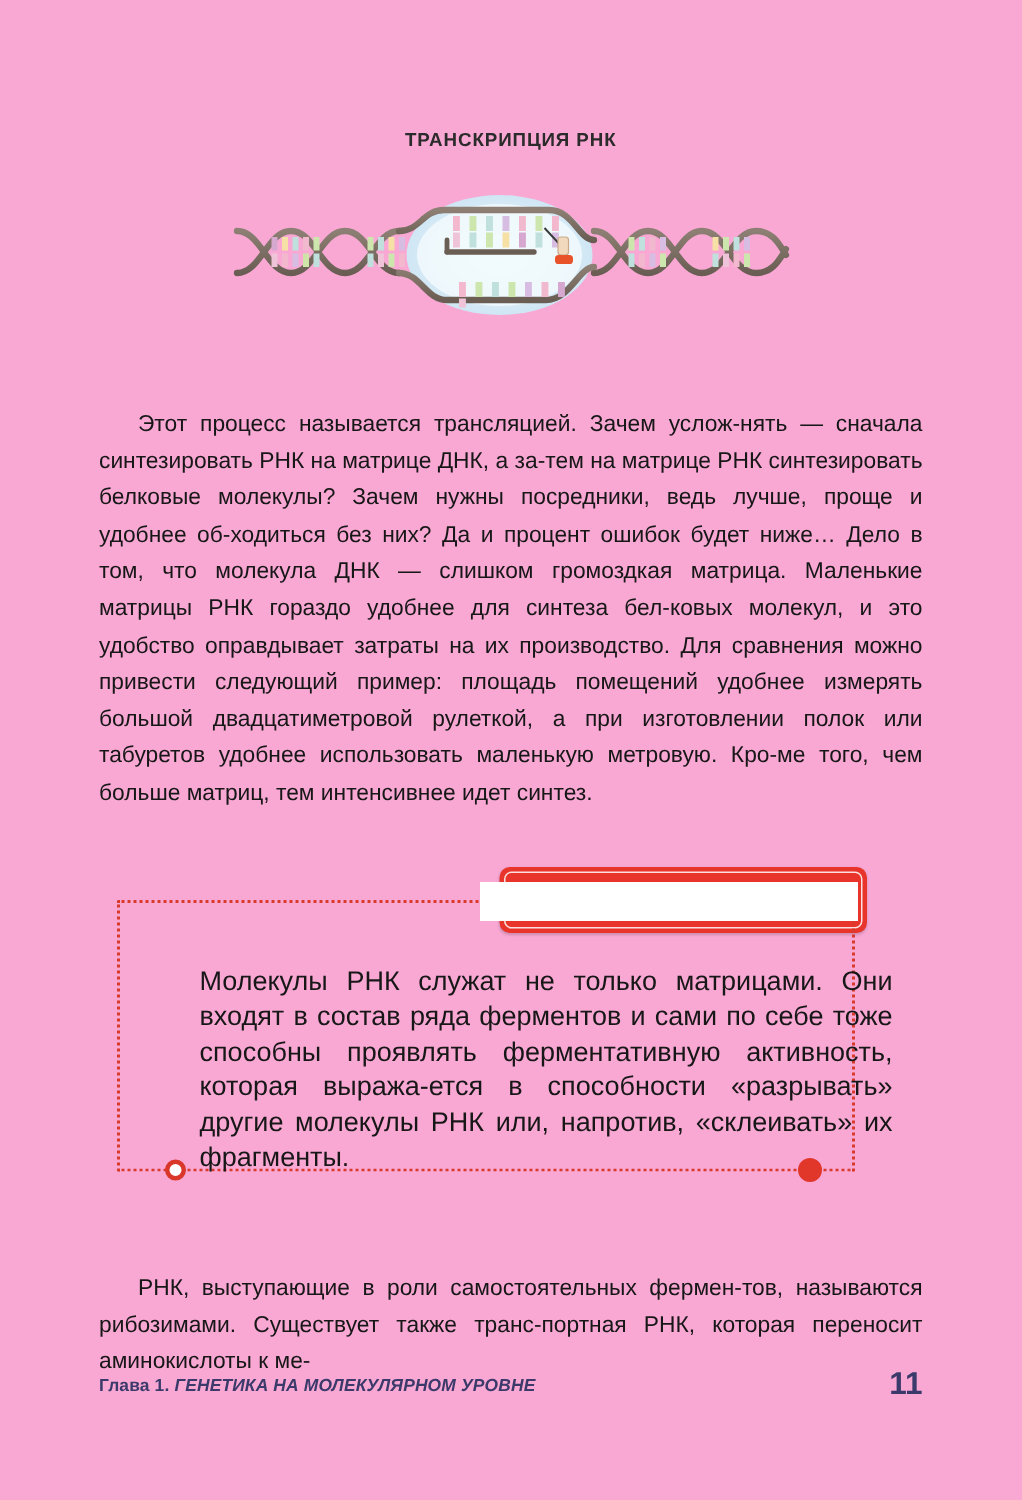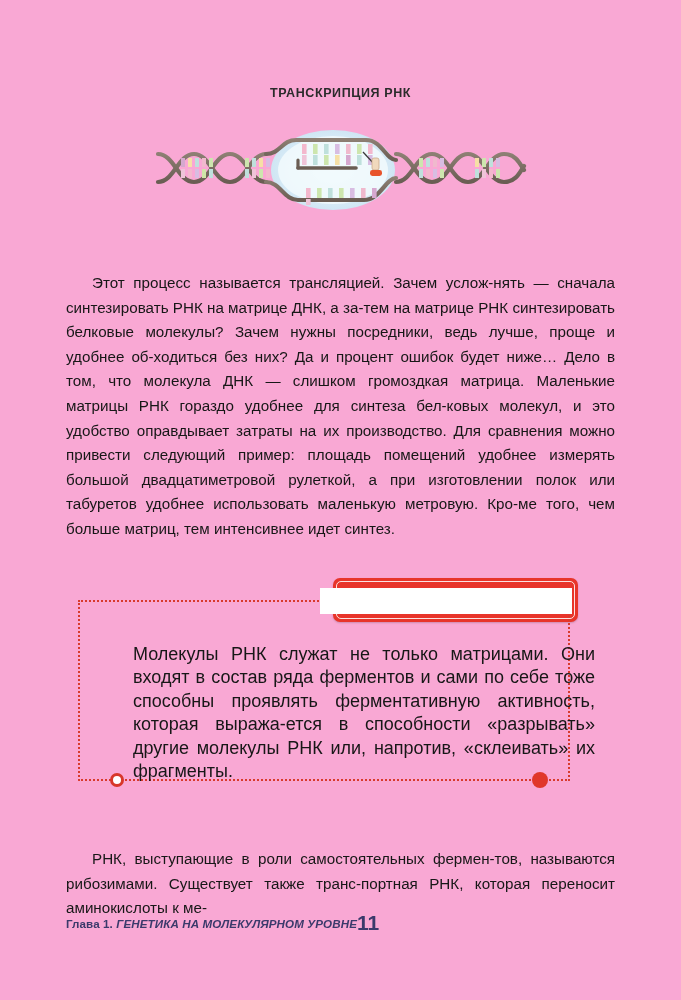--- a/index.html
+++ b/index.html
@@ -163,20 +163,21 @@
   }
 
   
   .footer {
     position: absolute;
     left: 66px;
     top: 911px;
     width: 549px;
     display: flex;
     align-items: baseline;
+    justify-content: space-between;
   }
   .footer-chapter {
     font-family: "Liberation Sans", sans-serif;
     font-size: 11.6px;
     font-weight: 700;
     color: #3b3a6b;
     letter-spacing: 0.1px;
     white-space: nowrap;
   }
   .footer-chapter .ital {

